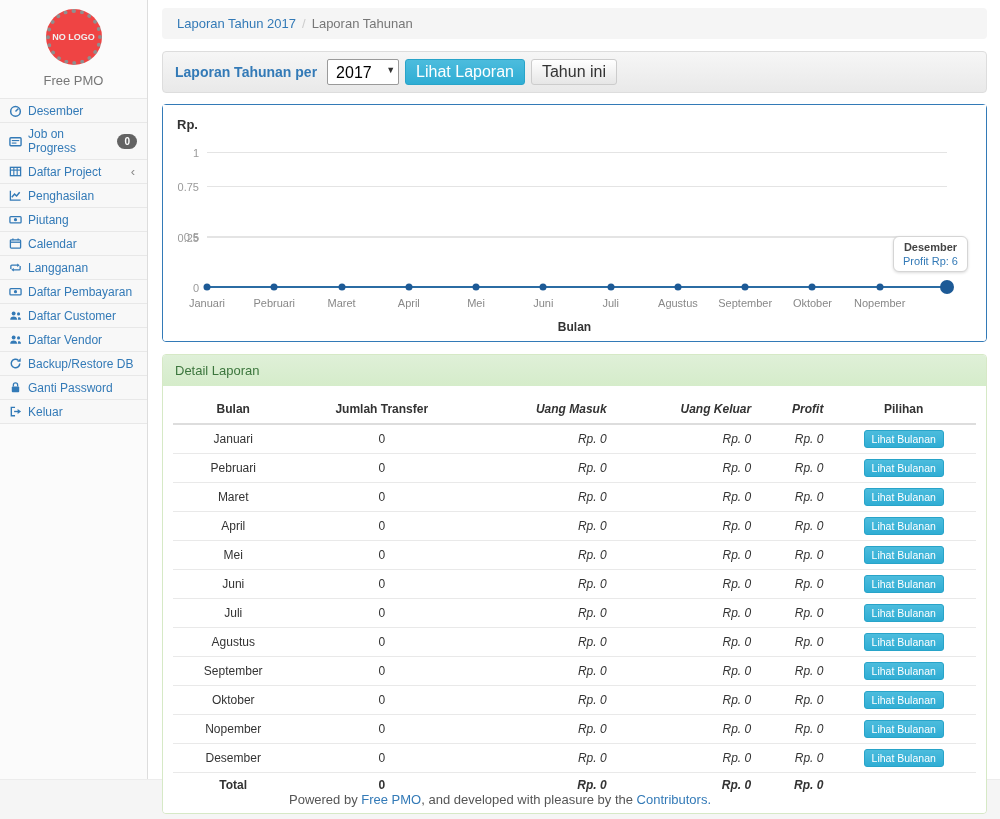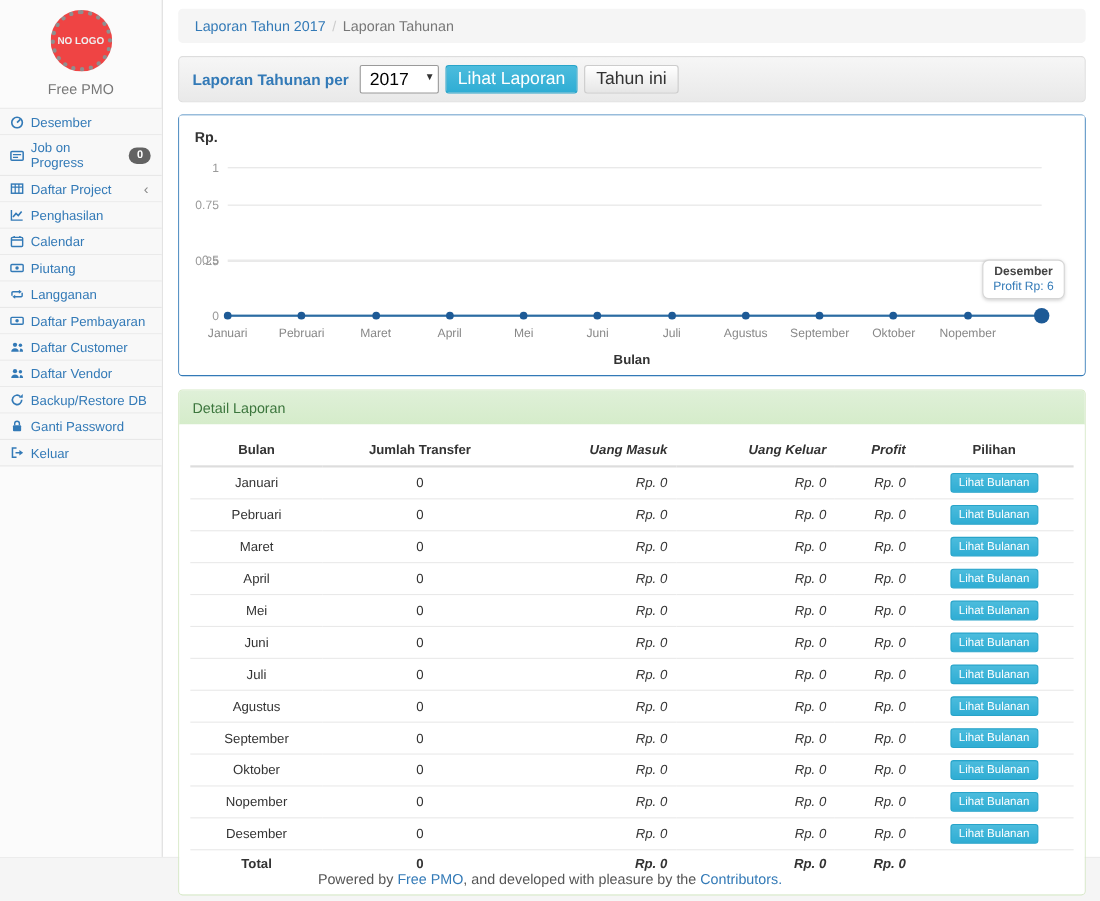--- a/index.html
+++ b/index.html
@@ -132,33 +132,33 @@
       </div>
       <div class="menu-item">
         <svg width="13" height="13" viewBox="0 0 14 14">
             <path d="M1.5 2v10h11" fill="none" stroke="#337ab7" stroke-width="1.4"></path>
             <polyline points="3,9 6,5.5 8.2,7.5 11.5,3.5" fill="none" stroke="#337ab7" stroke-width="1.6"></polyline>
           </svg>
         <span>Penghasilan</span>
       </div>
       <div class="menu-item">
         <svg width="13" height="13" viewBox="0 0 14 14">
+            <rect x="1" y="3.8" width="12" height="6.8" rx="1" fill="none" stroke="#337ab7" stroke-width="1.4"></rect>
+            <circle cx="7" cy="7.2" r="1.7" fill="#337ab7"></circle>
+          </svg>
+        <span>Piutang</span>
+      </div>
+      <div class="menu-item">
+        <svg width="13" height="13" viewBox="0 0 14 14">
             <rect x="1.5" y="3" width="11" height="9" rx="1" fill="none" stroke="#337ab7" stroke-width="1.4"></rect>
             <line x1="1.5" y1="5.6" x2="12.5" y2="5.6" stroke="#337ab7" stroke-width="1.4"></line>
             <line x1="4.2" y1="1.6" x2="4.2" y2="3.6" stroke="#337ab7" stroke-width="1.4"></line>
             <line x1="9.8" y1="1.6" x2="9.8" y2="3.6" stroke="#337ab7" stroke-width="1.4"></line>
           </svg>
         <span>Calendar</span>
-      </div>
-      <div class="menu-item">
-        <svg width="13" height="13" viewBox="0 0 14 14">
-            <rect x="1" y="3.8" width="12" height="6.8" rx="1" fill="none" stroke="#337ab7" stroke-width="1.4"></rect>
-            <circle cx="7" cy="7.2" r="1.7" fill="#337ab7"></circle>
-          </svg>
-        <span>Piutang</span>
       </div>
       <div class="menu-item">
         <svg width="13" height="13" viewBox="0 0 14 14">
             <path d="M2 8.5V5.5a1 1 0 0 1 1-1h6.5" fill="none" stroke="#337ab7" stroke-width="1.4"></path>
             <polygon points="8.8,2.6 11.6,4.5 8.8,6.4" fill="#337ab7"></polygon>
             <path d="M12 5.5v3a1 1 0 0 1-1 1H4.5" fill="none" stroke="#337ab7" stroke-width="1.4"></path>
             <polygon points="5.2,7.6 2.4,9.5 5.2,11.4" fill="#337ab7"></polygon>
           </svg>
         <span>Langganan</span>
       </div>

